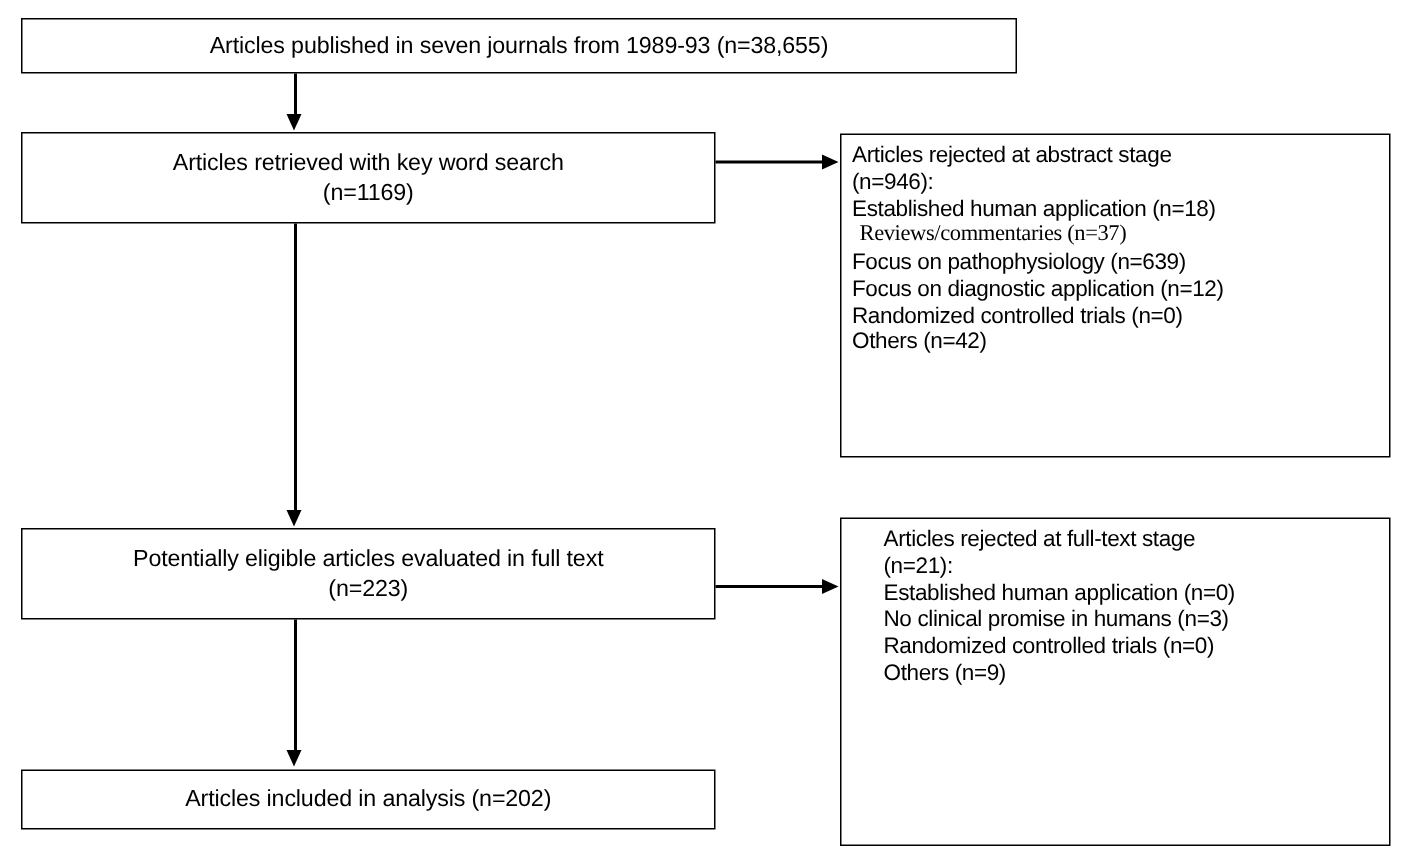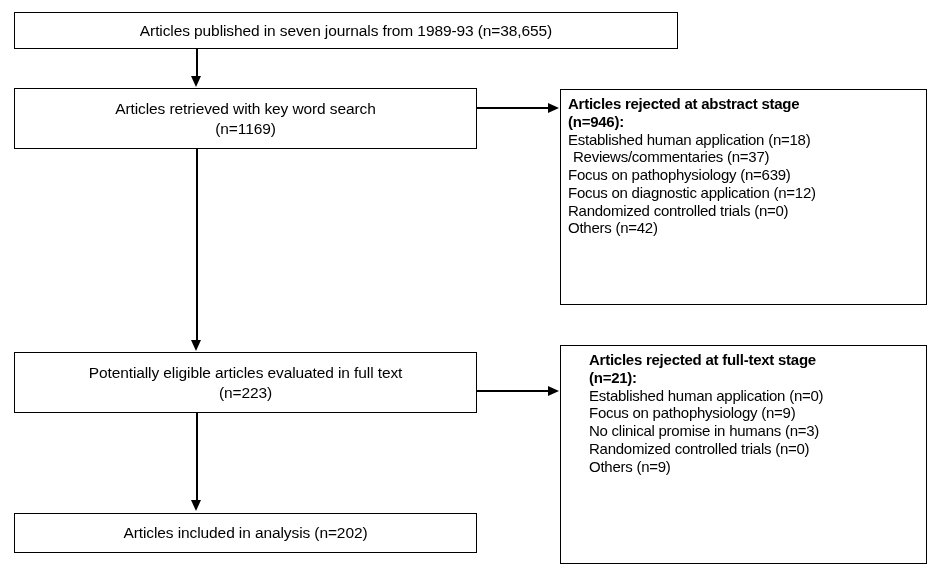--- a/index.html
+++ b/index.html
@@ -37,28 +37,29 @@
     width: 100%;
     padding: 0 6px;
   }
   .reject-box {
     padding: 5px 4px 4px 7px;
     font-size: 15px;
     line-height: 1.185;
     letter-spacing: -0.25px;
   }
   .reject-title {
-    font-weight: bold;
+    font-weight: normal;
     white-space: nowrap;
   }
   .reject-item {
     white-space: nowrap;
   }
   .reject-item.indent {
     padding-left: 5px;
+    font-family: Liberation Serif, serif;
   }
 
   
   .v-line {
     position: absolute;
     width: 2px;
     background: #000000;
   }
   .h-line {
     position: absolute;
@@ -148,21 +149,20 @@
     </div>
   </div>
 
   <div class="h-line" id="conn-r2-line"></div>
   <div class="arrow-right" id="conn-r2-head"></div>
 
   <div class="box reject-box" id="box-reject-fulltext">
     <div class="reject-title">Articles rejected at full-text stage</div>
     <div class="reject-title">(n=21):</div>
     <div class="reject-item">Established human application (n=0)</div>
-    <div class="reject-item">Focus on pathophysiology (n=9)</div>
     <div class="reject-item">No clinical promise in humans (n=3)</div>
     <div class="reject-item">Randomized controlled trials (n=0)</div>
     <div class="reject-item">Others (n=9)</div>
   </div>
 
   <div class="v-line" id="conn-3-line"></div>
   <div class="arrow-down" id="conn-3-head"></div>
 
   <div class="box flow-box" id="box-included">
     <div class="inner">

